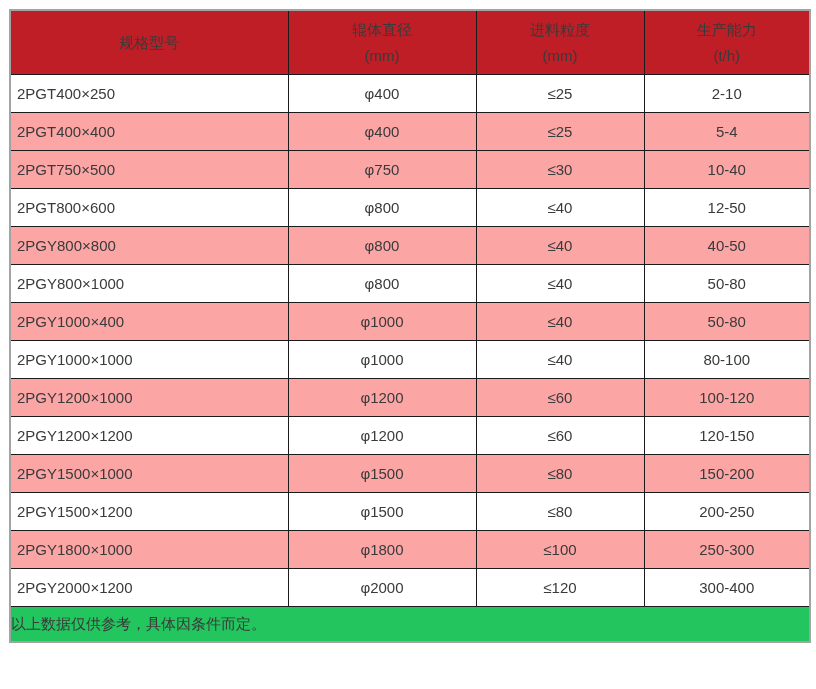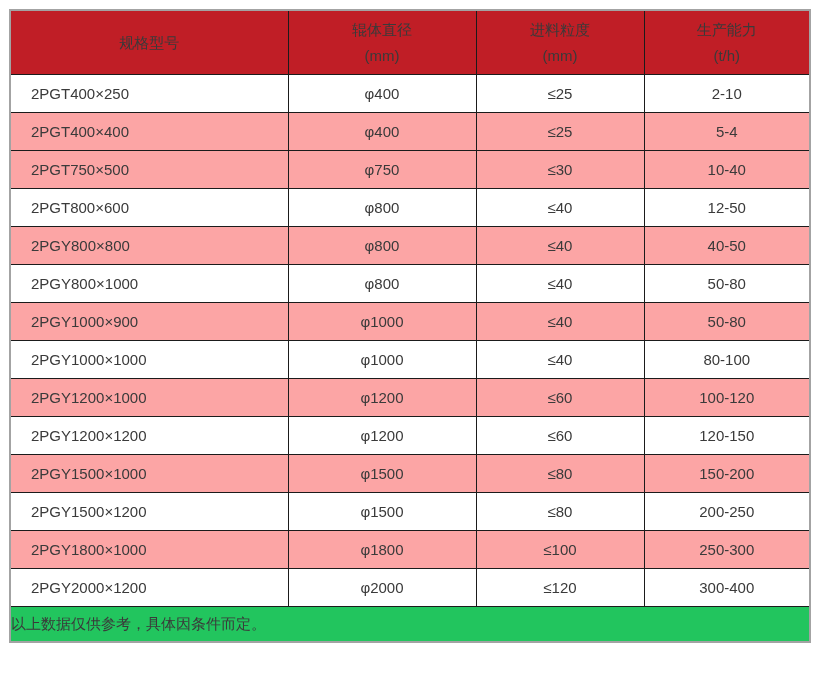--- a/index.html
+++ b/index.html
@@ -41,21 +41,21 @@
     line-height: 26px;
   }
   tbody td {
     height: 37px;
     background: #ffffff;
     text-align: center;
     vertical-align: middle;
   }
   tbody td:first-child {
     text-align: left;
-    padding-left: 20px;
+    padding-left: 6px;
   }
   tbody tr.alt td {
     background: #fca5a5;
   }
   tfoot td {
     height: 34px;
     vertical-align: middle;
     background: #22c55e;
   }
 </style>
@@ -120,21 +120,21 @@
           <td>≤40</td>
           <td>40-50</td>
         </tr>
         <tr>
           <td>2PGY800×1000</td>
           <td>φ800</td>
           <td>≤40</td>
           <td>50-80</td>
         </tr>
         <tr class="alt">
-          <td>2PGY1000×900</td>
+          <td>2PGY1000×400</td>
           <td>φ1000</td>
           <td>≤40</td>
           <td>50-80</td>
         </tr>
         <tr>
           <td>2PGY1000×1000</td>
           <td>φ1000</td>
           <td>≤40</td>
           <td>80-100</td>
         </tr>

